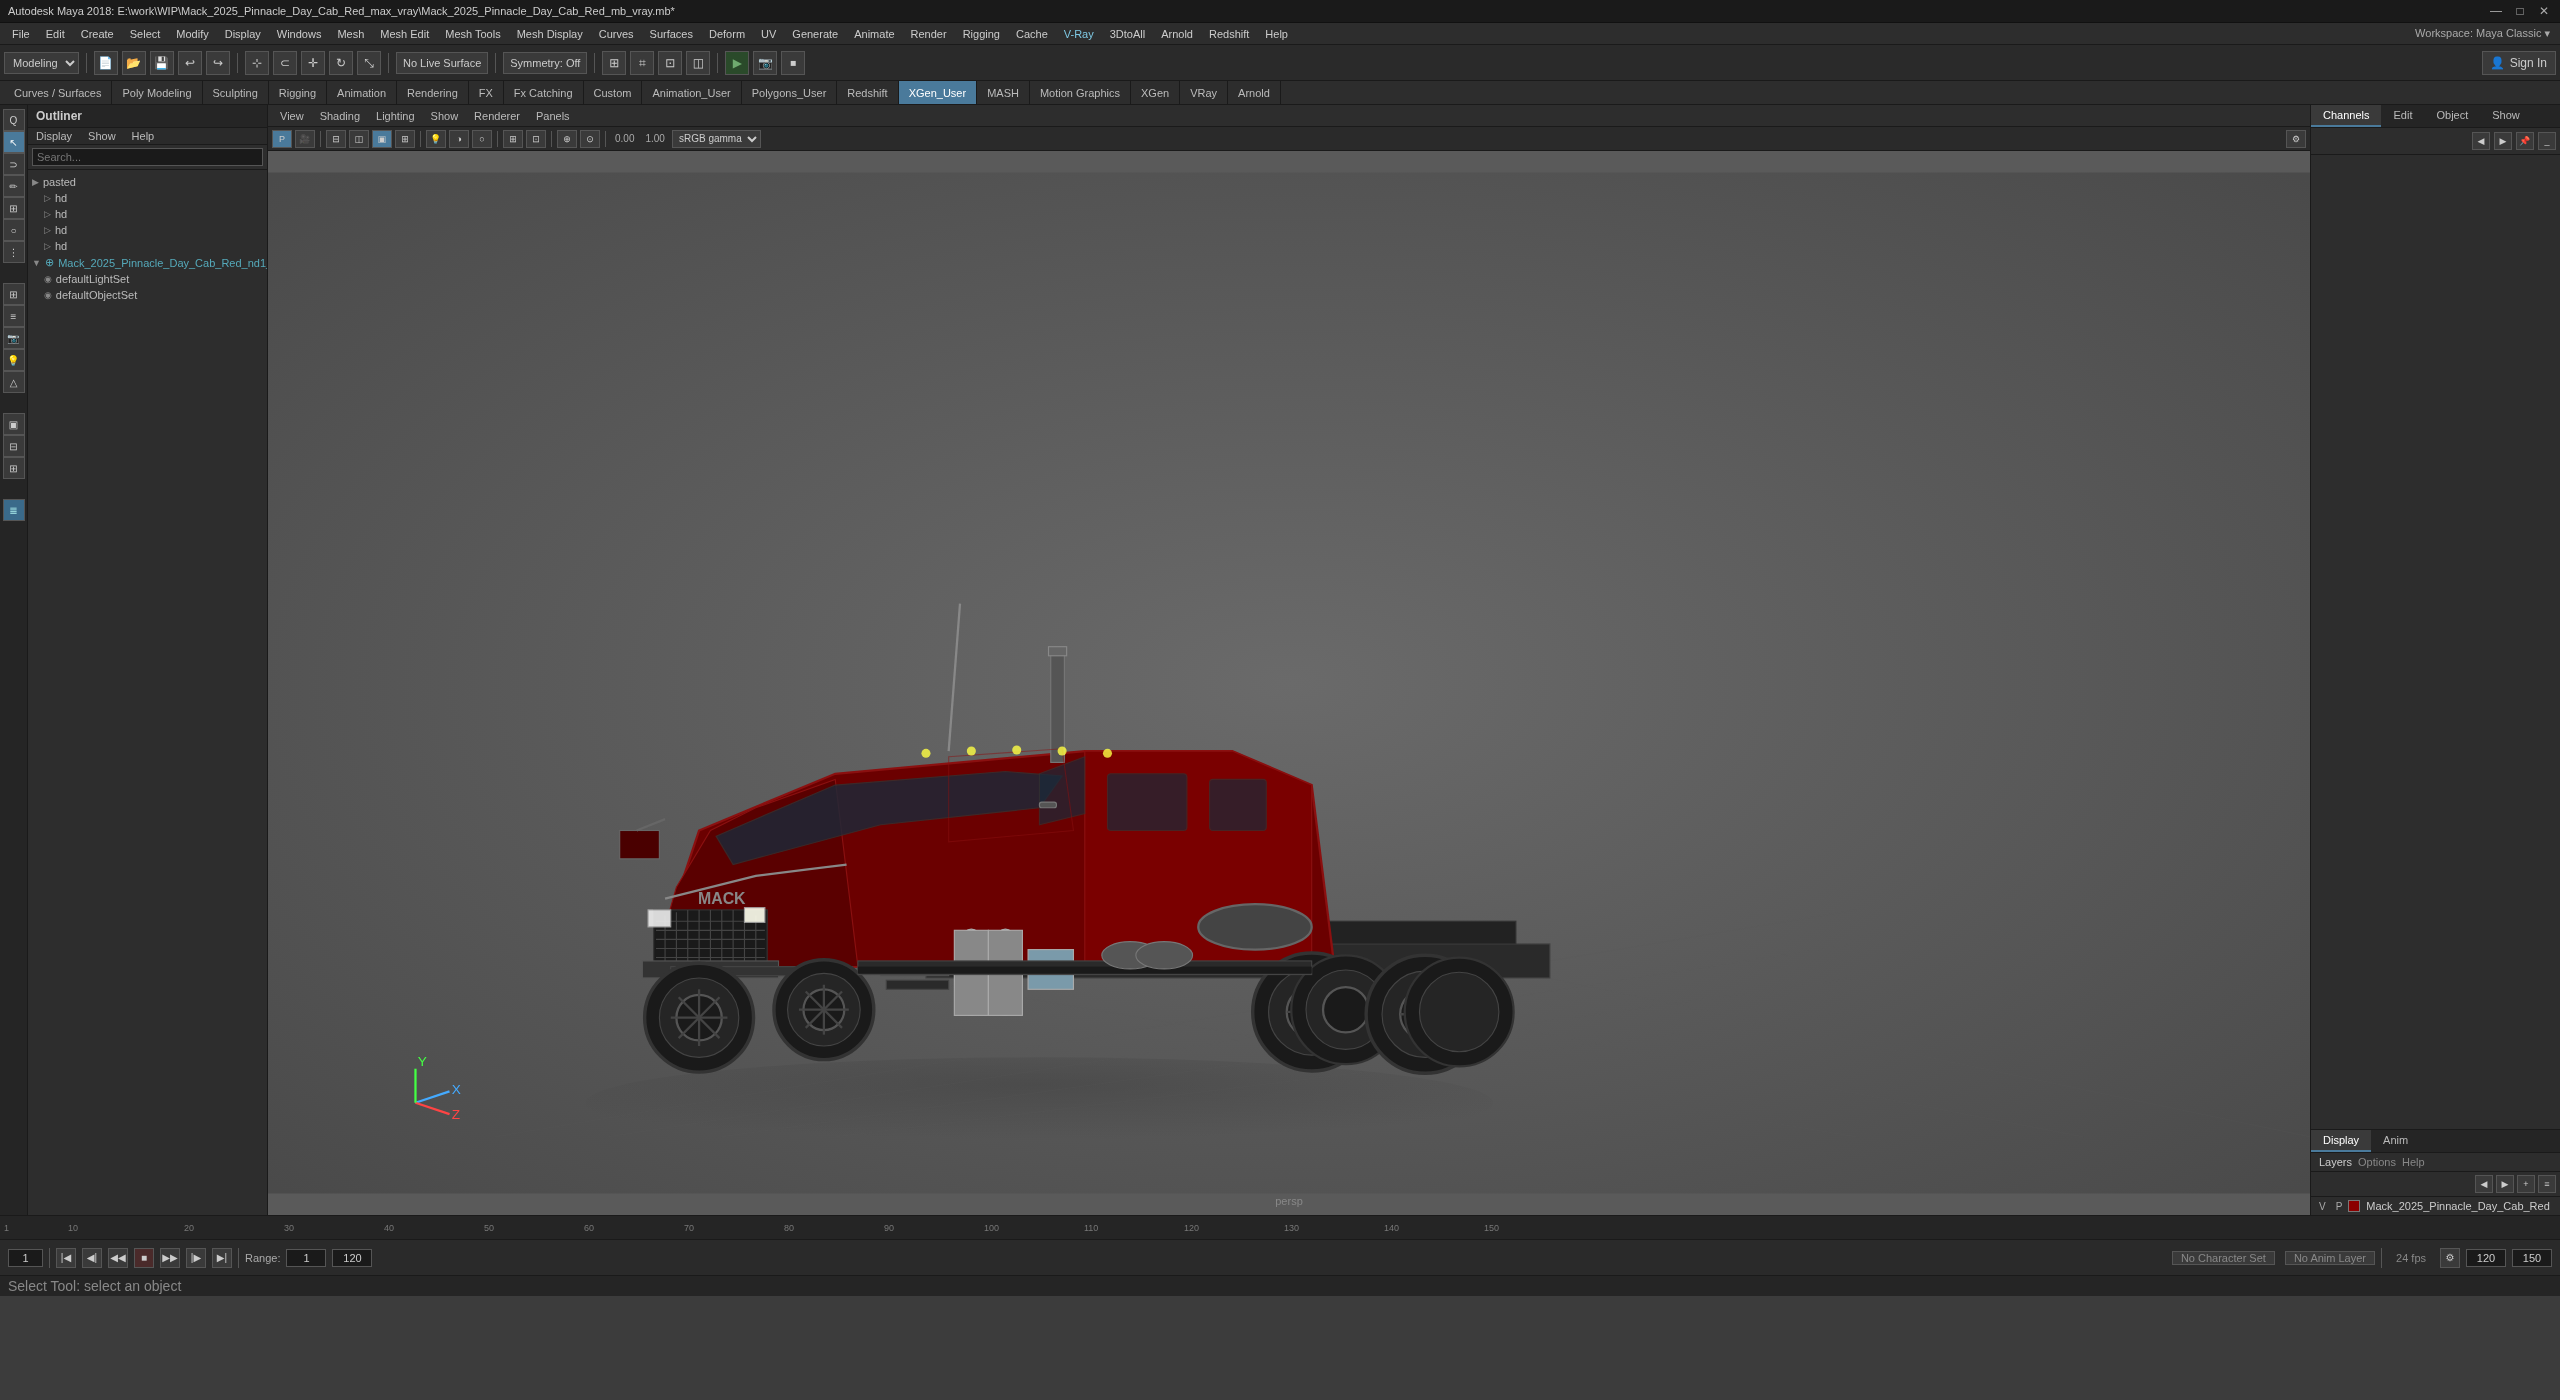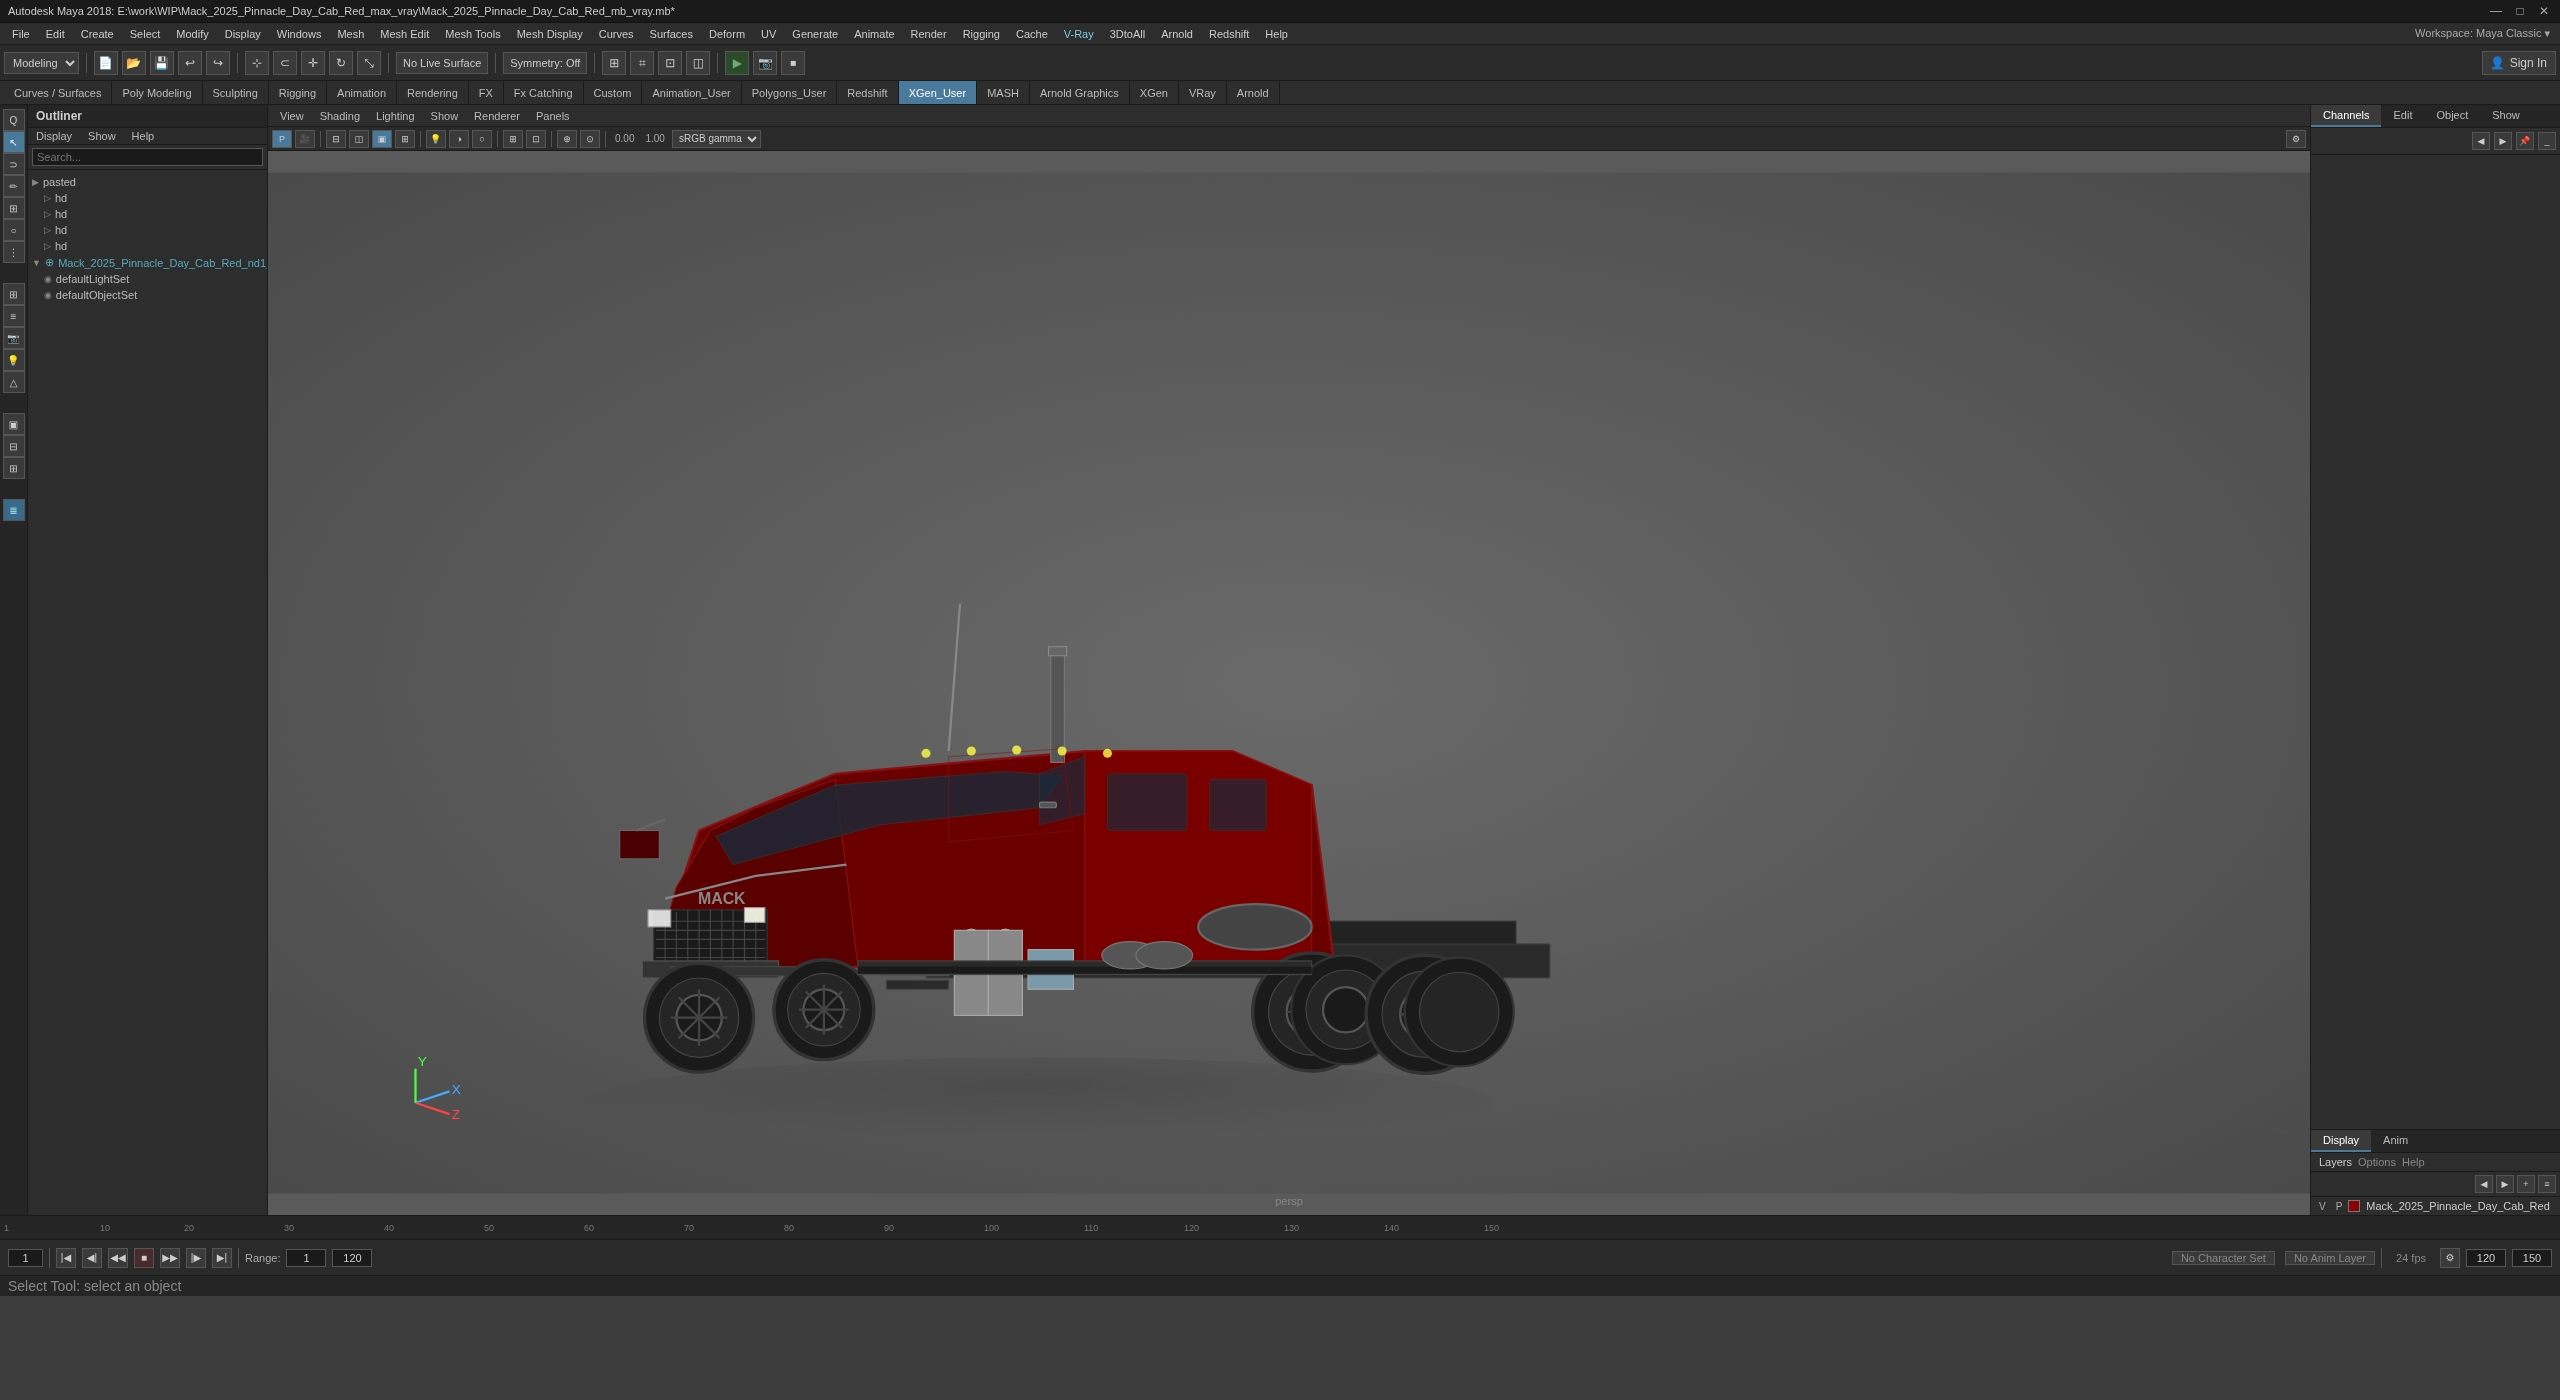--- a/index.html
+++ b/index.html
@@ -560,21 +560,21 @@
   <div class="tab-item">Animation</div>
   <div class="tab-item">Rendering</div>
   <div class="tab-item">FX</div>
   <div class="tab-item">Fx Catching</div>
   <div class="tab-item">Custom</div>
   <div class="tab-item">Animation_User</div>
   <div class="tab-item">Polygons_User</div>
   <div class="tab-item">Redshift</div>
   <div class="tab-item active">XGen_User</div>
   <div class="tab-item">MASH</div>
-  <div class="tab-item">Arnold Graphics</div>
+  <div class="tab-item">Motion Graphics</div>
   <div class="tab-item">XGen</div>
   <div class="tab-item">VRay</div>
   <div class="tab-item">Arnold</div>
 </div>
 
 <div id="main-layout" style="height: 1110px;">
 
   <div id="extra-left">
     <div class="left-tool">Q</div>
     <div class="left-tool" style="background:#4a7a9b; color:#fff;">↖</div>
@@ -902,21 +902,21 @@
     </div>
   </div>
 </div>
 
 <div id="bottom-area">
 
   <div id="timeline-bar">
     <div id="timeline-numbers">
 
       <span class="time-tick" style="left:0px;">1</span>
-      <span class="time-tick" style="left:96px;">10</span>
+      <span class="time-tick" style="left:64px;">10</span>
       <span class="time-tick" style="left:180px;">20</span>
       <span class="time-tick" style="left:280px;">30</span>
       <span class="time-tick" style="left:380px;">40</span>
       <span class="time-tick" style="left:480px;">50</span>
       <span class="time-tick" style="left:580px;">60</span>
       <span class="time-tick" style="left:680px;">70</span>
       <span class="time-tick" style="left:780px;">80</span>
       <span class="time-tick" style="left:880px;">90</span>
       <span class="time-tick" style="left:980px;">100</span>
       <span class="time-tick" style="left:1080px;">110</span>

